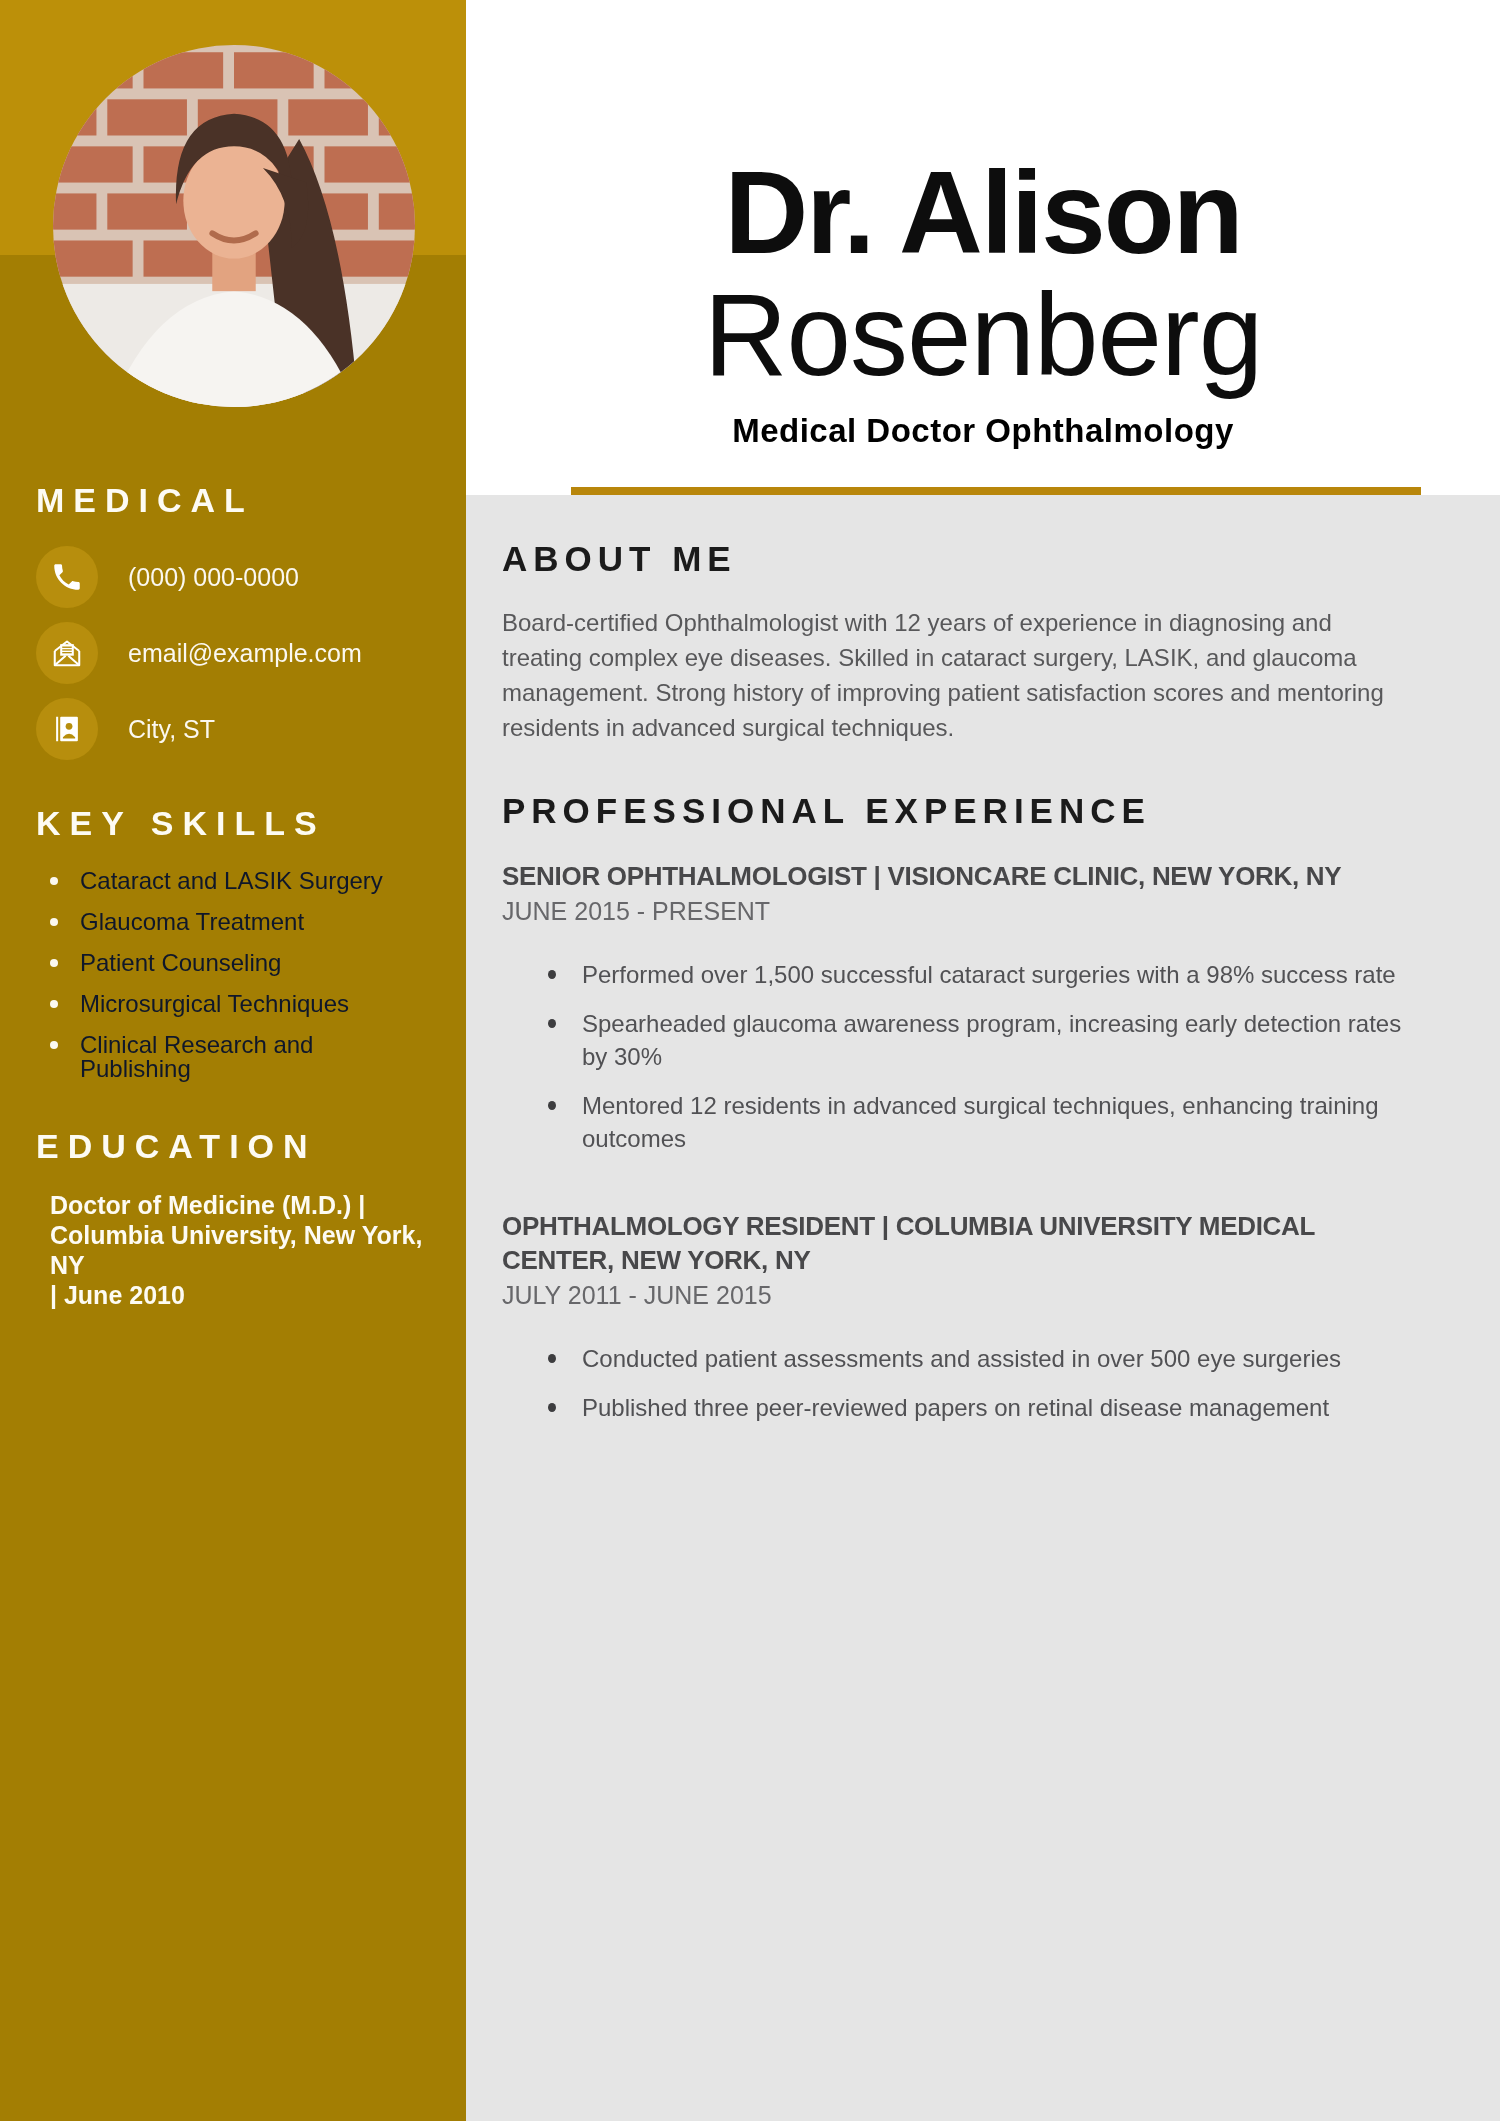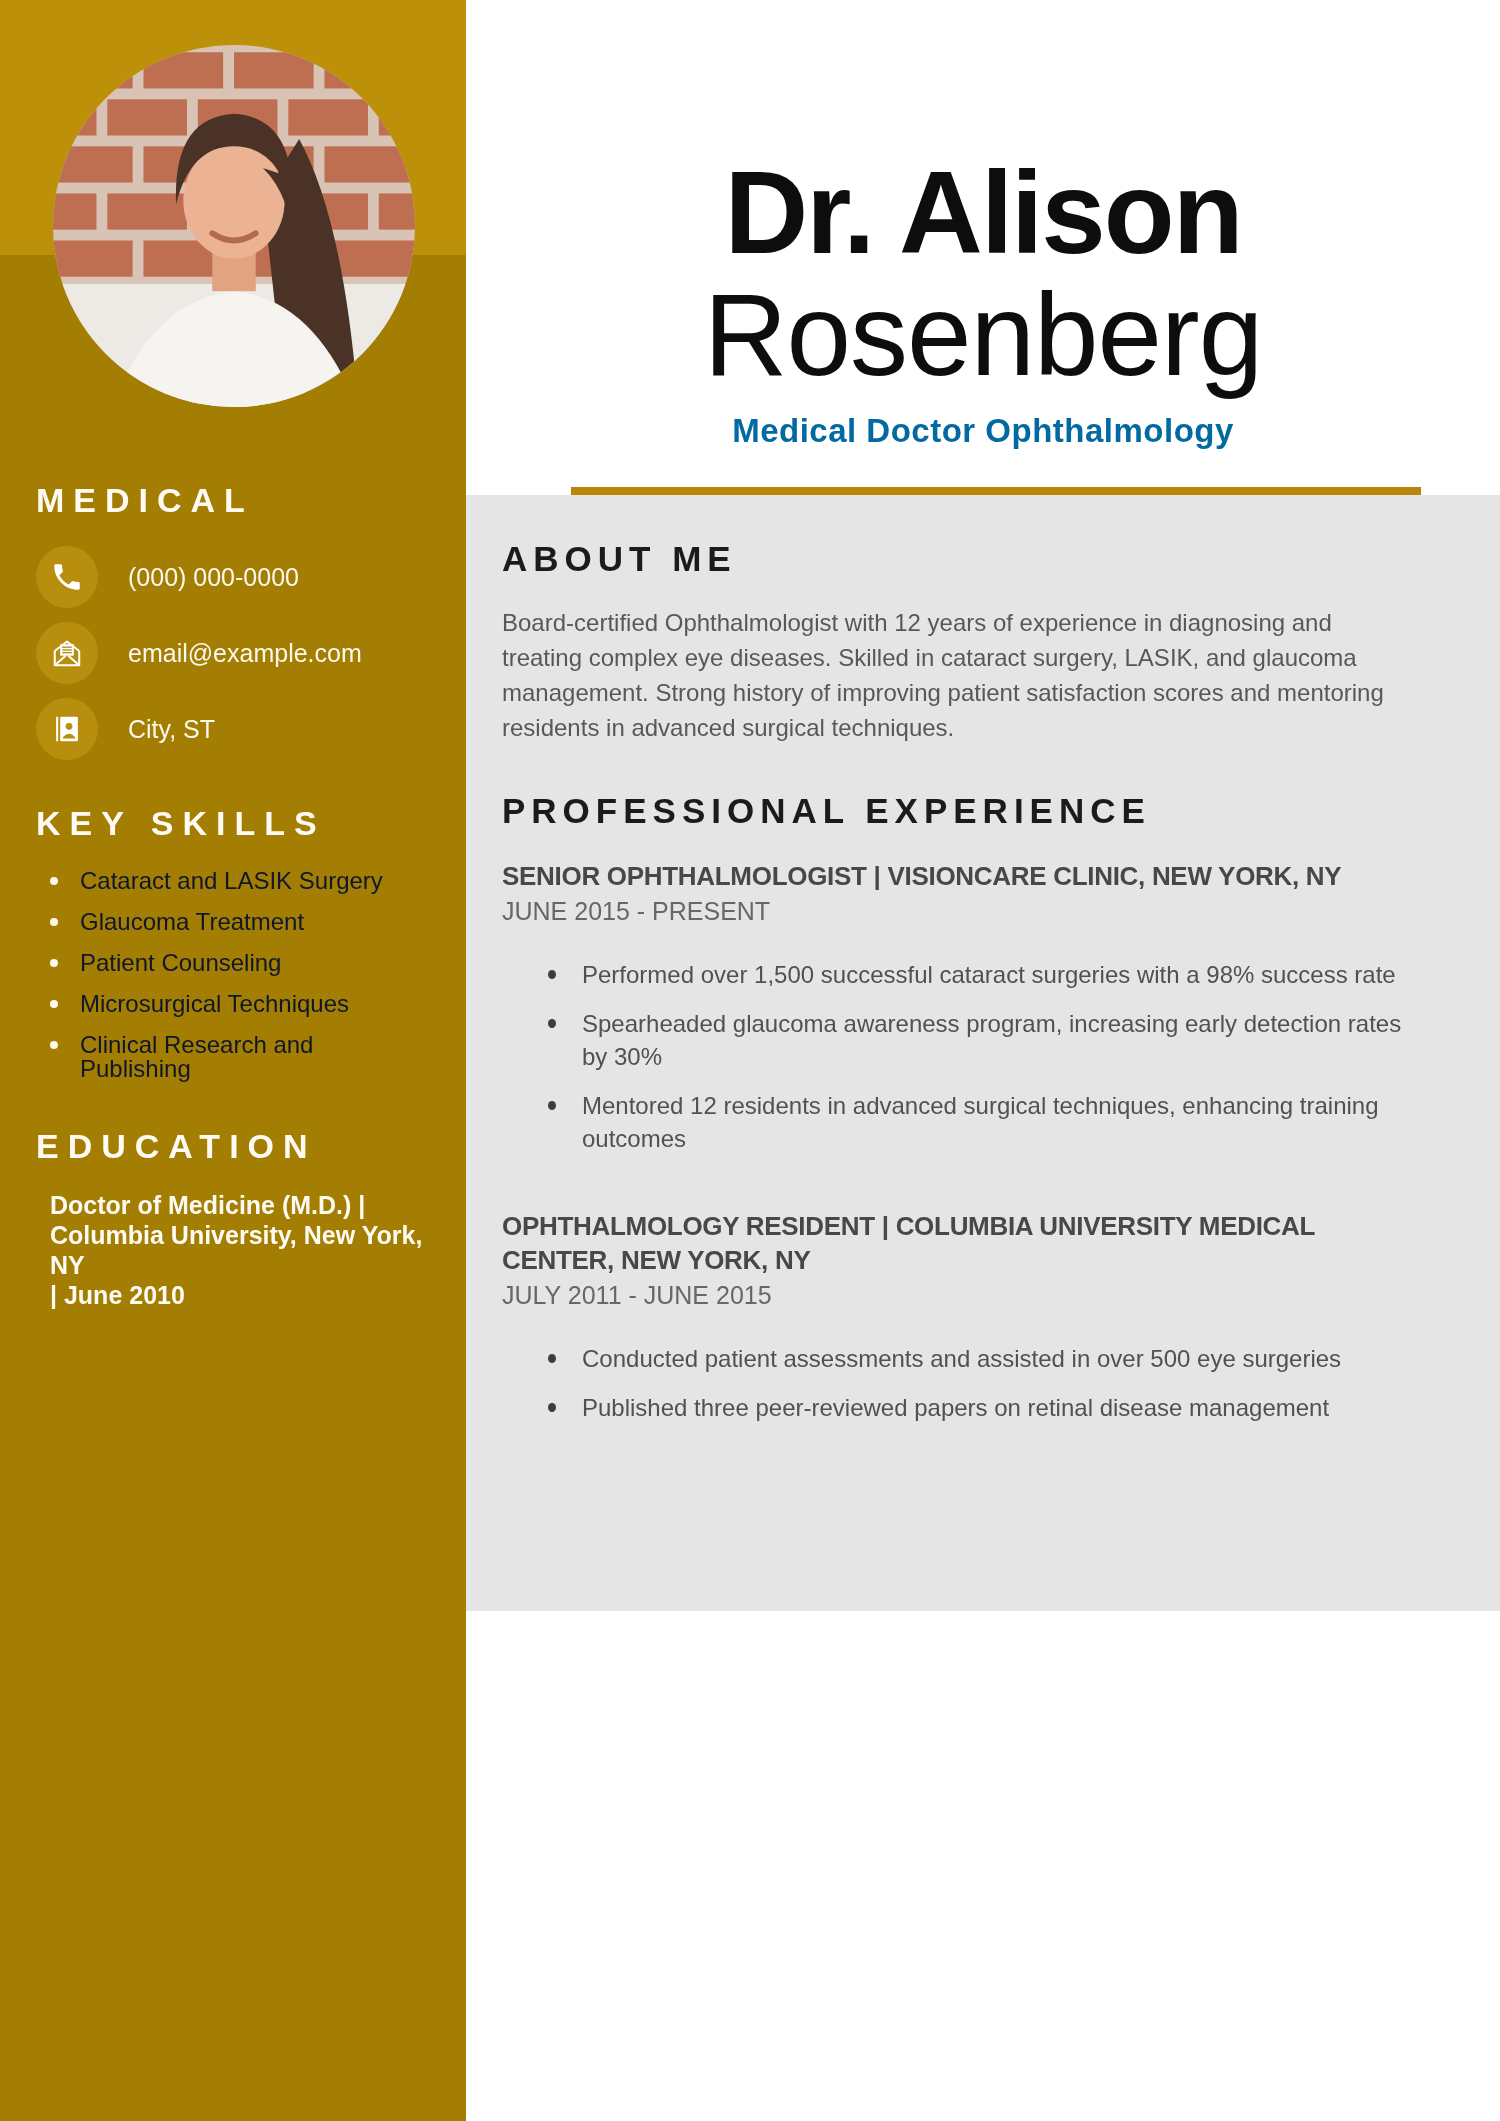--- a/index.html
+++ b/index.html
@@ -68,21 +68,21 @@
     background:#FBF8F0;
   }
 
   .education-heading { margin-top:46px; }
   .education-block { margin-top:24px; padding-left:14px; }
   .education-line {
     color:#FDFBF3; font-size:25px; font-weight:700; line-height:30px;
   }
 
   
-  .main { flex:1; display:flex; flex-direction:column; height:1611px; }
+  .main { flex:1; display:flex; flex-direction:column; height:2121px; }
 
   .header {
     position:relative;
     height:495px;
     background:#ffffff;
     text-align:center;
   }
   .name-first {
     padding-top:152px;
     font-size:116px; font-weight:700;
@@ -90,21 +90,21 @@
     color:#0D0D0D; line-height:1.06;
   }
   .name-last {
     font-size:116px; font-weight:400;
     letter-spacing:-1px;
     color:#0D0D0D; line-height:1.04;
   }
   .subtitle {
     margin-top:16px;
     font-size:33px; font-weight:700;
-    color:#0369a1; letter-spacing:0.5px;
+    color:#000000; letter-spacing:0.5px;
   }
   .divider {
     position:absolute; bottom:0; left:105px;
     width:850px; height:8px;
     background:#B8860B;
   }
 
   .content {
     flex:1;
     background:#e5e5e5;

